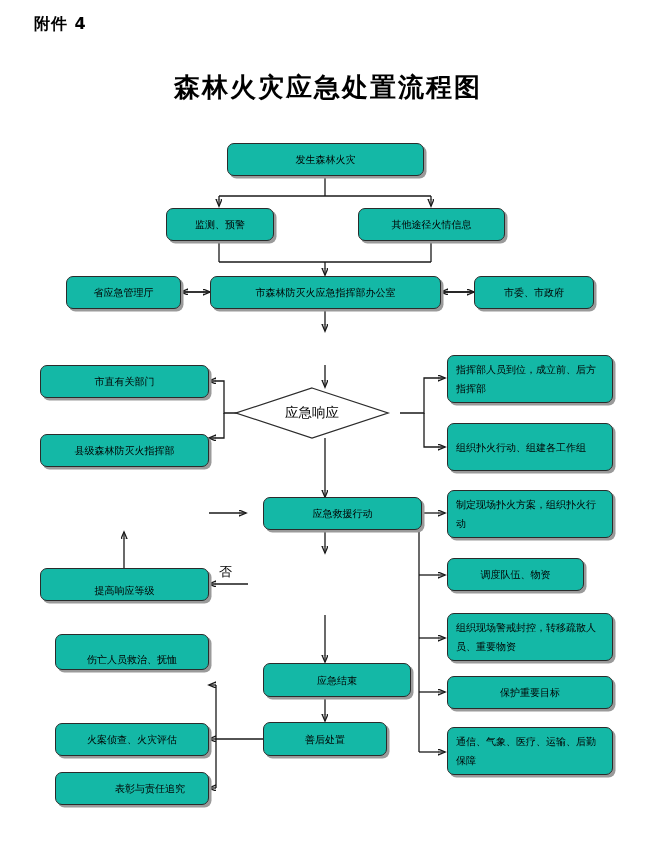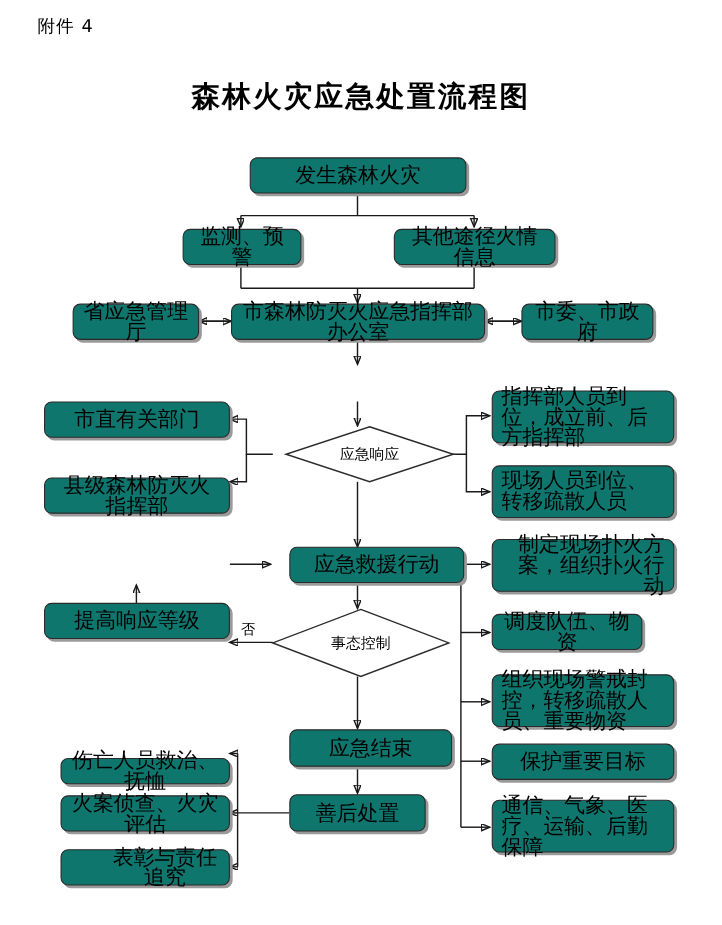--- a/index.html
+++ b/index.html
@@ -6,34 +6,34 @@
   html,body{margin:0;padding:0;}
   body{
     width:656px;height:841px;background:#ffffff;
     font-family:"DejaVu Sans","Liberation Sans",sans-serif;
     color:#000;overflow:hidden;position:relative;
   }
   #sheet{position:absolute;left:0;top:0;width:656px;height:841px;}
 
   .attach{
     position:absolute;left:34px;top:14px;
-    font-size:16px;font-weight:normal;letter-spacing:1px;
+    font-size:16px;font-weight:bold;letter-spacing:1px;
   }
   .title{
     position:absolute;left:0;top:70px;width:656px;
     text-align:center;font-size:26px;font-weight:bold;letter-spacing:2px;
   }
 
   
   .node{
     position:absolute;box-sizing:border-box;
     border:1.3px solid #2b2b2b;border-radius:7px;
-    background:#0f766e;
+    background:#14b8a6;
     box-shadow:2.5px 2.5px 0 0 #9a9a9a;
-    font-size:19px;line-height:19px;
+    font-size:10px;line-height:19px;
     display:flex;align-items:center;
     padding:0 8px;
   }
   .node.center{justify-content:center;text-align:center;}
   .node.left{justify-content:flex-start;text-align:left;}
   .node .txt{display:block;width:100%;white-space:pre-line;}
 
   
   .diamond{position:absolute;}
   .diamond svg{position:absolute;left:0;top:0;overflow:visible;}
@@ -152,54 +152,48 @@
 
 
   <div class="node center" style="left:40px;top:365px;width:169px;height:33px;">
     <span class="txt">市直有关部门</span>
   </div>
 
   <div class="node center" style="left:40px;top:422px;width:169px;height:33px;margin-top:12px;">
     <span class="txt">县级森林防灭火指挥部</span>
   </div>
 
-  <div class="diamond" style="left:260px;top:388px;width:152px;height:50px;">
+  <div class="diamond" style="left:236px;top:388px;width:152px;height:50px;">
     <svg width="152" height="50" viewBox="0 0 152 50">
       <polygon points="76,0 152,25 76,50 0,25" fill="#ffffff" stroke="#2b2b2b" stroke-width="1.3"></polygon>
     </svg>
     <div class="dlabel">应急响应</div>
   </div>
 
   <div class="node left" style="left:447px;top:355px;width:166px;height:48px;">
     <span class="txt">指挥部人员到位，成立前、后方指挥部</span>
   </div>
 
   <div class="node left" style="left:447px;top:423px;width:166px;height:48px;">
-    <span class="txt">现场人员到位、转移疏散人员</span>
+    <span class="txt">组织扑火行动、组建各工作组</span>
   </div>
 
 
   <div class="node center" style="left:246px;top:497px;width:159px;height:33px;margin-left:17px;">
     <span class="txt">应急救援行动</span>
   </div>
 
-  <div class="node center" style="left:40px;top:548px;width:169px;height:33px;">
+  <div class="node center" style="left:40px;top:568px;width:169px;height:33px;align-items:flex-end;">
     <span class="txt">提高响应等级</span>
   </div>
 
-  <div class="diamond" style="left:248px;top:554px;width:160px;height:61px;">
-    <svg width="160" height="61" viewBox="0 0 160 61">
-      <polygon points="80,0 160,30.5 80,61 0,30.5" fill="#ffffff" stroke="#2b2b2b" stroke-width="1.3"></polygon>
-    </svg>
-    <div class="dlabel">事态控制</div>
-  </div>
 
   <div class="edgelabel" style="left:219px;top:563px;">否</div>
 
-  <div class="node left" style="left:447px;top:490px;width:166px;height:48px;text-align:right;">
+  <div class="node left" style="left:447px;top:490px;width:166px;height:48px;">
     <span class="txt">制定现场扑火方案，组织扑火行动</span>
   </div>
 
   <div class="node center" style="left:447px;top:558px;width:137px;height:33px;">
     <span class="txt">调度队伍、物资</span>
   </div>
 
   <div class="node left" style="left:447px;top:613px;width:166px;height:48px;">
     <span class="txt">组织现场警戒封控，转移疏散人员、重要物资</span>
   </div>
@@ -213,21 +207,21 @@
   </div>
 
   <div class="node center" style="left:263px;top:663px;width:148px;height:34px;">
     <span class="txt">应急结束</span>
   </div>
 
   <div class="node center" style="left:263px;top:722px;width:124px;height:34px;">
     <span class="txt">善后处置</span>
   </div>
 
-  <div class="node center" style="left:55px;top:689px;width:154px;height:24px;">
+  <div class="node center" style="left:55px;top:634px;width:154px;height:36px;align-items:flex-end;">
     <span class="txt">伤亡人员救治、抚恤</span>
   </div>
 
   <div class="node center" style="left:55px;top:723px;width:154px;height:33px;">
     <span class="txt">火案侦查、火灾评估</span>
   </div>
 
   <div class="node center" style="left:55px;top:772px;width:154px;height:33px;padding-left:44px;">
     <span class="txt">表彰与责任追究</span>
   </div>

